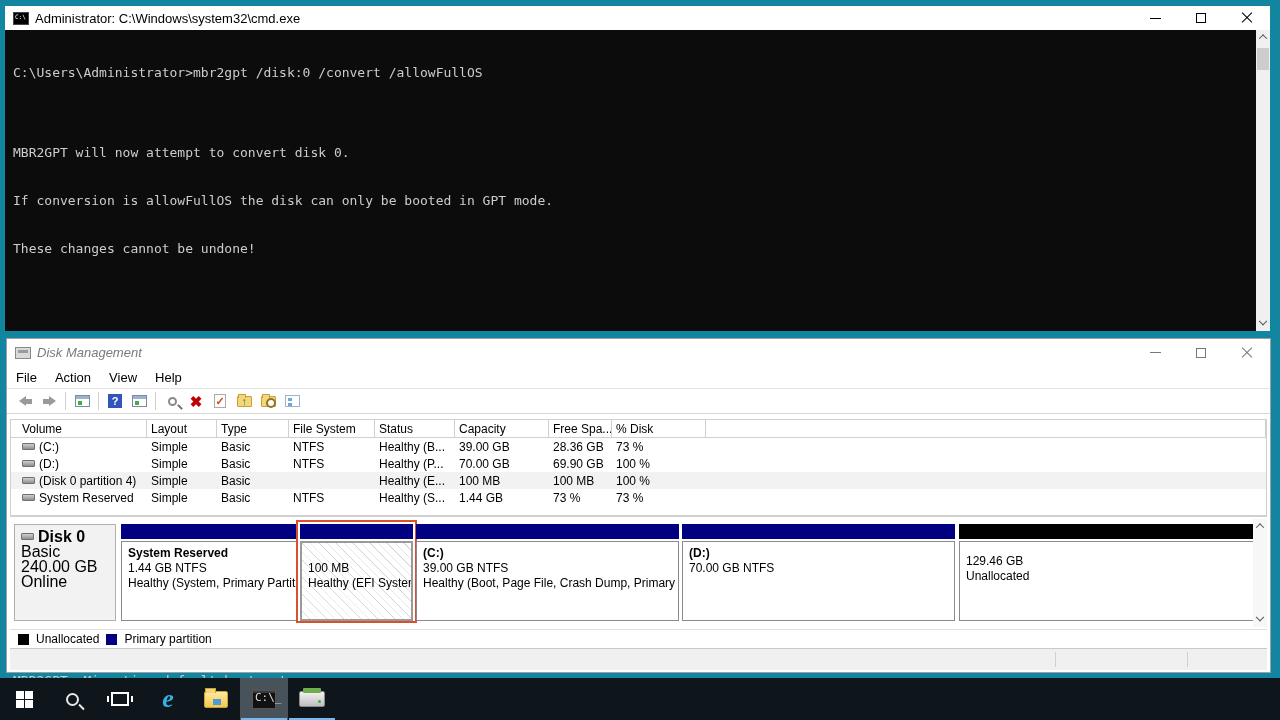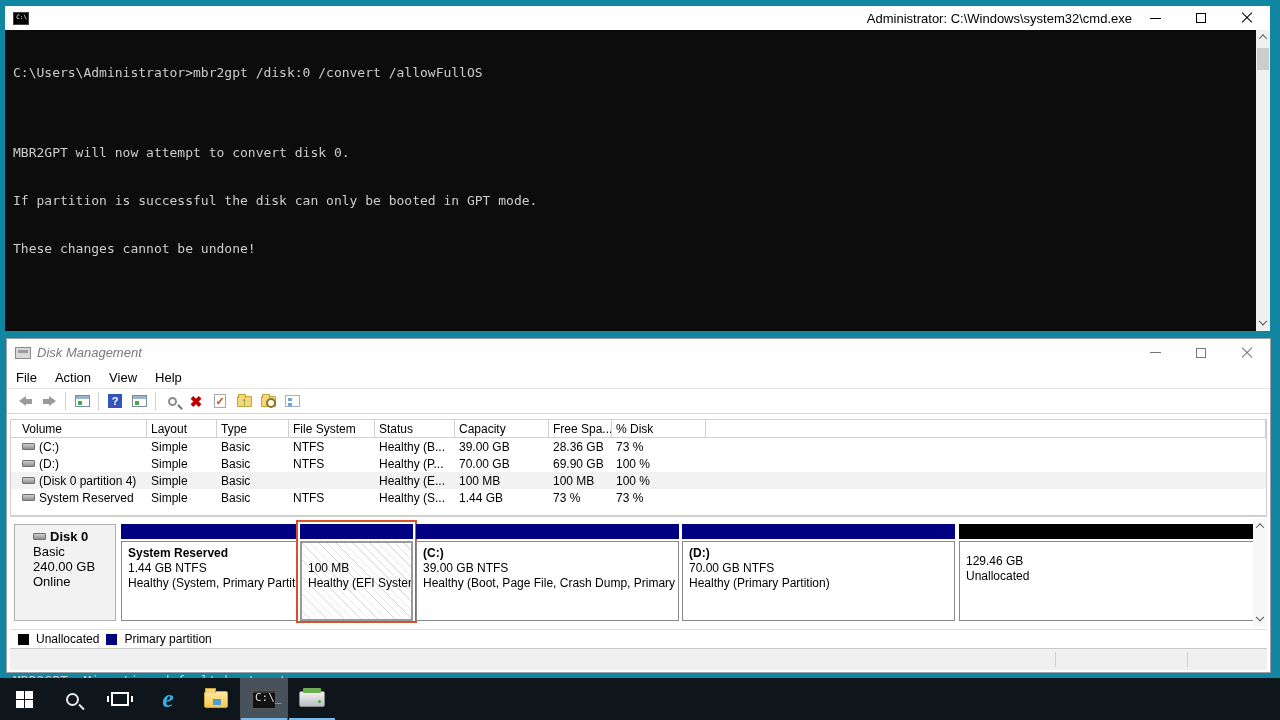--- a/index.html
+++ b/index.html
@@ -1,21 +1,21 @@
 <!DOCTYPE html>
 <html><head>
 <meta charset="utf-8">
 <style>
   * { margin:0; padding:0; box-sizing:border-box; }
   html,body { width:1280px; height:720px; overflow:hidden; }
   body { background:#1286a0; font-family:"Liberation Sans", sans-serif; position:relative; }
 
   
   .console-window { position:absolute; left:5px; top:6px; width:1265px; height:325px; background:#0c0c0c; }
-  .console-titlebar { height:24px; background:#ffffff; display:flex; align-items:center;text-align:right; }
+  .console-titlebar { height:24px; background:#ffffff; display:flex; align-items:center; }
   .cmd-icon { width:16px; height:13px; background:#000; margin:0 6px 0 8px; color:#fff; font-size:6px; line-height:6px; font-family:"DejaVu Sans Mono",monospace; padding:1px; border:1px solid #444; }
   .console-title { font-size:13px; color:#000; flex:1; }
   .caption-btns { display:flex; height:100%; }
   .caption-btn { width:46px; height:100%; display:flex; align-items:center; justify-content:center; position:relative; }
   .glyph-min { width:11px; height:1px; background:#000; display:block; }
   .glyph-max { width:10px; height:10px; border:1px solid #000; display:block; }
   .glyph-close { width:12px; height:12px; position:relative; display:block; }
   .glyph-close:before,.glyph-close:after { content:""; position:absolute; left:-1px; top:5px; width:14px; height:1px; background:#000; }
   .glyph-close:before { transform:rotate(45deg); }
   .glyph-close:after { transform:rotate(-45deg); }
@@ -73,21 +73,21 @@
   .vl-header .cell { border-right:1px solid #d0d0d0; height:100%; line-height:18px; }
   .cell { padding:0 4px; overflow:hidden; white-space:nowrap; }
   .c0{width:129px;margin-left:7px;} .c1{width:70px;} .c2{width:72px;} .c3{width:86px;} .c4{width:80px;} .c5{width:94px;} .c6{width:63px;} .c7{width:94px;} .c8{flex:1;}
   .vl-row { display:flex; height:17px; align-items:center; }
   .vl-row.selected { background:#f2f2f2; }
   .vol-cell { display:flex; align-items:center; gap:4px; }
   .vol-ic { width:13px; height:7px; background:linear-gradient(#cfcfcf,#8f8f8f); border:1px solid #6f6f6f; border-radius:1px; flex:none; }
 
   
   .disk-area { position:absolute; left:3px; right:3px; top:177px; height:113px; border-top:1px solid #d0d0d0; background:#fff; }
-  .disk-label { position:absolute; left:4px; top:7px; width:102px; height:97px; background:#f2f2f2; border:1px solid #b0b0b0; padding:4px 18px; font-size:13px; line-height:15px; }
+  .disk-label { position:absolute; left:4px; top:7px; width:102px; height:97px; background:#f2f2f2; border:1px solid #b0b0b0; padding:4px 6px; font-size:16px; line-height:15px; }
   .disk-label .dl-name { font-weight:bold; display:flex; align-items:center; gap:4px; }
   .part { position:absolute; top:7px; height:97px; display:flex; flex-direction:column; }
   .part-bar { height:15px; background:#000080; flex:none; }
   .part-bar.black { background:#000; }
   .part-body { flex:1; margin-top:2px; border:1px solid #8a8a8a; background:#fff; padding:4px 6px; font-size:12px; line-height:15px; overflow:hidden; white-space:nowrap; }
   .part-body .pname { font-weight:bold; }
   .part-body.hatched { border:2px solid #9a9a9a; background:repeating-linear-gradient(45deg,#ffffff 0px,#ffffff 5px,#c8c8c8 6px); padding-top:18px; }
   .part-body.unalloc { padding-top:12px; }
   .sel-box { position:absolute; border:2px solid #d9512c; pointer-events:none; }
   .disk-scrollbar { position:absolute; right:0; top:2px; bottom:2px; width:14px; background:#f7f7f7; }
@@ -146,21 +146,21 @@
         </span>
       <span class="caption-btn">
           <span class="glyph-close"></span>
         </span>
     </span>
   </div>
   <div class="console-body">
     <div>C:\Users\Administrator&gt;mbr2gpt /disk:0 /convert /allowFullOS</div>
     <div></div>
     <div>MBR2GPT will now attempt to convert disk 0.</div>
-    <div>If partition is successful the disk can only be booted in GPT mode.</div>
+    <div>If conversion is allowFullOS the disk can only be booted in GPT mode.</div>
     <div>These changes cannot be undone!</div>
     <div>&nbsp;</div>
     <div>MBR2GPT: Attempting to convert disk 0</div>
     <div>MBR2GPT: Retrieving layout of disk</div>
     <div>MBR2GPT: Validating layout, disk sector size is: 512 bytes</div>
     <div><span>MBR2GPT: </span><span class="ann-box">Trying to shrink the system partition</span></div>
     <div>MBR2GPT: Creating the EFI system partition</div>
     <div>MBR2GPT: Installing the new boot files</div>
     <div>MBR2GPT: Performing the layout conversion</div>
     <div>MBR2GPT: Migrating default boot entry</div>
@@ -345,21 +345,20 @@
         <div>39.00 GB NTFS</div>
         <div>Healthy (Boot, Page File, Crash Dump, Primary</div>
       </div>
     </div>
 
     <div class="part" style="left:672px;width:273px;">
       <div class="part-bar"></div>
       <div class="part-body">
         <div class="pname">(D:)</div>
         <div>70.00 GB NTFS</div>
-        <div>Healthy (Primary Partition)</div>
       </div>
     </div>
 
     <div class="part" style="left:949px;width:296px;">
       <div class="part-bar black"></div>
       <div class="part-body unalloc">
         <div>129.46 GB</div>
         <div>Unallocated</div>
       </div>
     </div>

